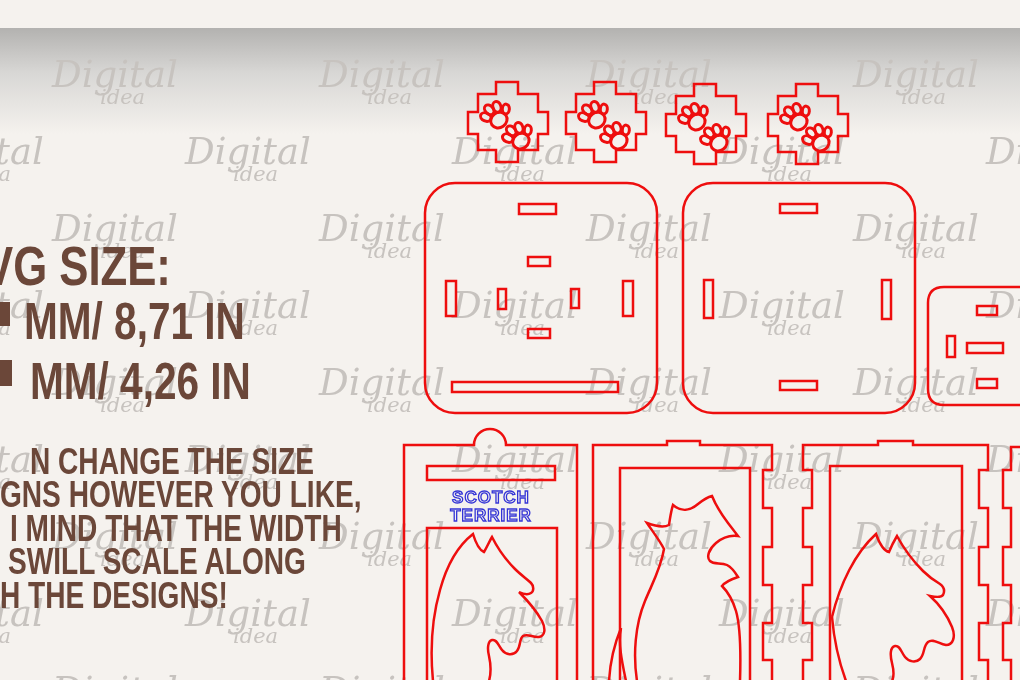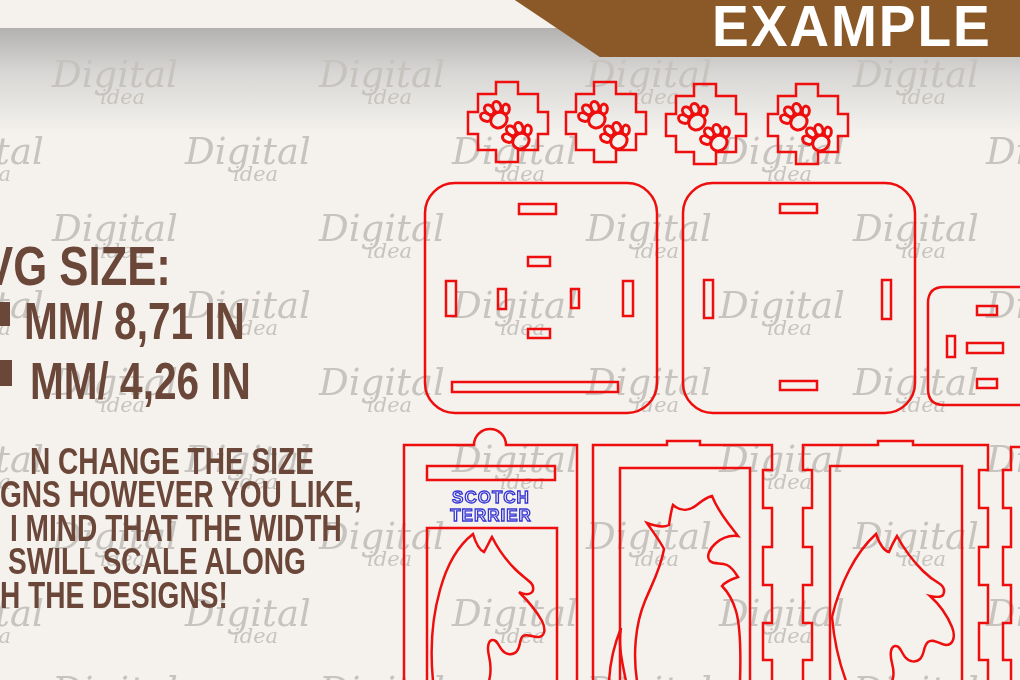--- a/index.html
+++ b/index.html
@@ -295,23 +295,20 @@
       <path d="M830,681 L830,466 L962,466 L962,681"></path>
       <path d="M832,617 C840,584 855,553 876,534 C880,545 884,551 889,552 C891,547 894,541 897,536 C904,549 913,561 923,571 C929,577 935,581 940,584 C944,587 945,591 943,595 C941,598 935,597 930,596 C939,604 947,615 952,627 C956,637 953,645 946,645 C939,644 933,638 928,642 C923,646 925,654 920,659 C916,663 909,662 905,657 C901,652 900,645 895,646 C890,647 890,655 892,663 C894,671 894,677 892,681"></path>
       <path d="M832,617 C834,640 839,662 846,681"></path>
     </g>
 
     <g class="cut">
       <path d="M1035,447 L1011,447 L1011,470 L1003,470 L1003,508 L1011,508 L1011,547 L1003,547 L1003,585 L1011,585 L1011,623 L1003,623 L1003,660 L1011,660 L1011,681"></path>
     </g>
   </svg>
 
-  <div class="brown-banner">
-    <span class="t">EXAMPLE</span>
-  </div>
 
   <div class="info">
     <div class="line h1" style="left:-16px;top:233px;">VG SIZE:</div>
     <div class="frag" style="left:0;top:302px;width:10px;height:24px;"></div>
     <div class="line h2" style="left:24px;top:291px;">MM/ 8,71 IN</div>
     <div class="frag" style="left:0;top:360px;width:12px;height:26px;"></div>
     <div class="line h2" style="left:30px;top:351px;">MM/ 4,26 IN</div>
 
     <div class="line p" style="left:30px;top:441px;">N CHANGE THE SIZE</div>
     <div class="line p" style="left:0px;top:474px;">GNS HOWEVER YOU LIKE,</div>

